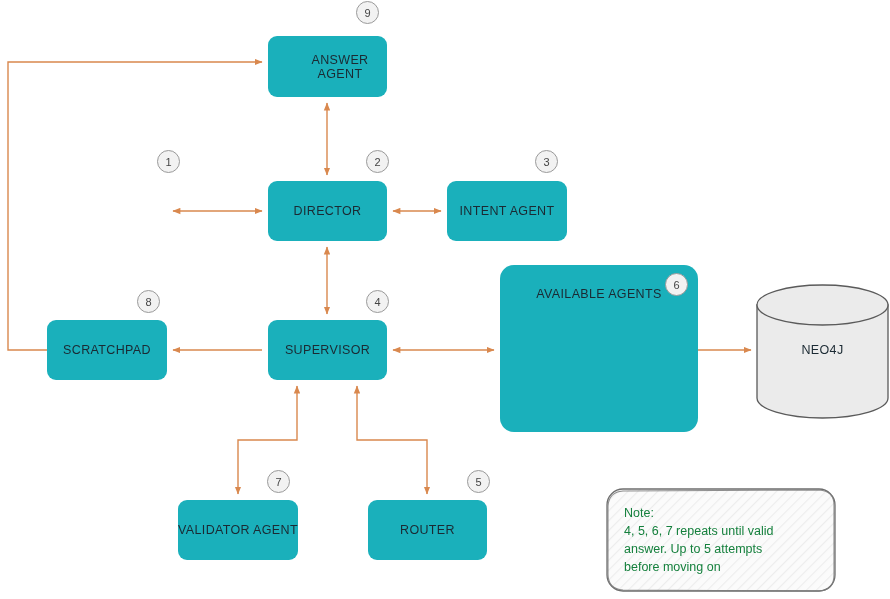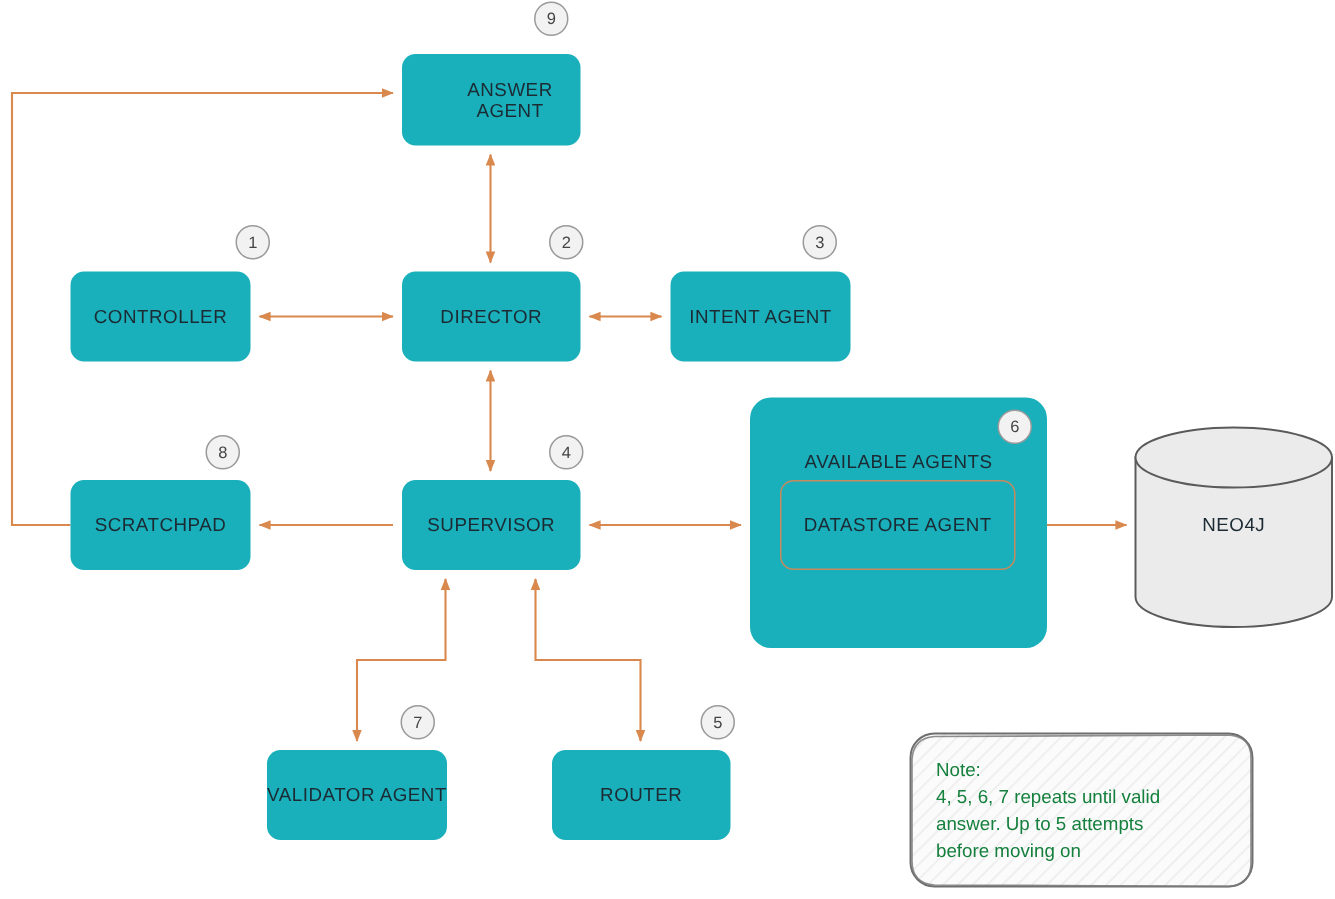--- a/index.html
+++ b/index.html
@@ -34,21 +34,21 @@
     letter-spacing: 0.35px;
     display: flex;
     align-items: center;
     justify-content: center;
     text-align: center;
     z-index: 3;
   }
   .node.group {
     align-items: flex-start;
     justify-content: center;
-    padding-top: 36px;
+    padding-top: 22px;
     border-radius: 14px;
   }
   .subnode {
     position: absolute;
     box-sizing: border-box;
     background: transparent;
     border: 1.3px solid #c58a5e;
     border-radius: 9px;
     color: #1b2a33;
     font-size: 12.5px;
@@ -150,23 +150,20 @@
       <rect x="607" y="489" width="228" height="102" rx="16" ry="16" fill="url(#hatch)" stroke="#6e6e6e" stroke-width="1.3"></rect>
       <path d="M623,491 q-14,1 -15,15 L608,574 q0,15 15,16 L820,591
                q14,-1 14,-16 L834,505 q0,-14 -15,-15 z" fill="none" stroke="#7a7a7a" stroke-width="1.1" opacity="0.85"></path>
     </g>
   </svg>
 
   <div class="node" style="left:268px;top:36px;width:119px;height:61px;padding-left:25px;">
     <span>ANSWER AGENT</span>
   </div>
 
-  <div class="node" style="left:47px;top:181px;width:120px;height:60px;">
-    <span>CONTROLLER</span>
-  </div>
 
   <div class="node" style="left:268px;top:181px;width:119px;height:60px;">
     <span>DIRECTOR</span>
   </div>
 
   <div class="node" style="left:447px;top:181px;width:120px;height:60px;">
     <span>INTENT AGENT</span>
   </div>
 
   <div class="node" style="left:47px;top:320px;width:120px;height:60px;">
@@ -182,23 +179,20 @@
   </div>
 
   <div class="node" style="left:368px;top:500px;width:119px;height:60px;">
     <span>ROUTER</span>
   </div>
 
   <div class="node group" style="left:500px;top:265px;width:198px;height:167px;">
     <span>AVAILABLE AGENTS</span>
   </div>
 
-  <div class="subnode" style="left:520px;top:320px;width:157px;height:60px;">
-    <span>DATASTORE AGENT</span>
-  </div>
 
   <div class="cylinder" style="left:757px;top:285px;width:131px;height:133px;">
     <div class="cyl-label" style="top:58px;">NEO4J</div>
   </div>
 
   <div class="note" style="left:607px;top:489px;width:228px;height:102px;">
     <div class="note-text" style="left:17px;top:15px;width:200px;">Note:
 4, 5, 6, 7 repeats until valid
 answer. Up to 5 attempts
 before moving on</div>

